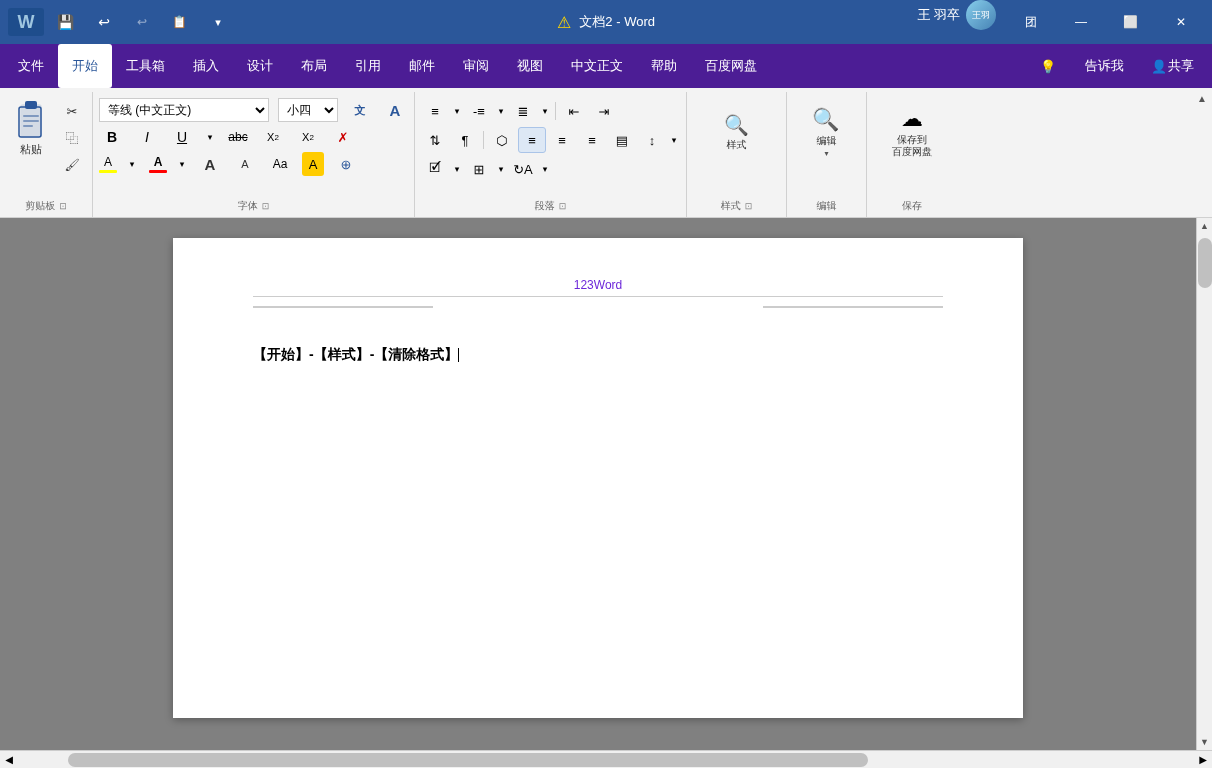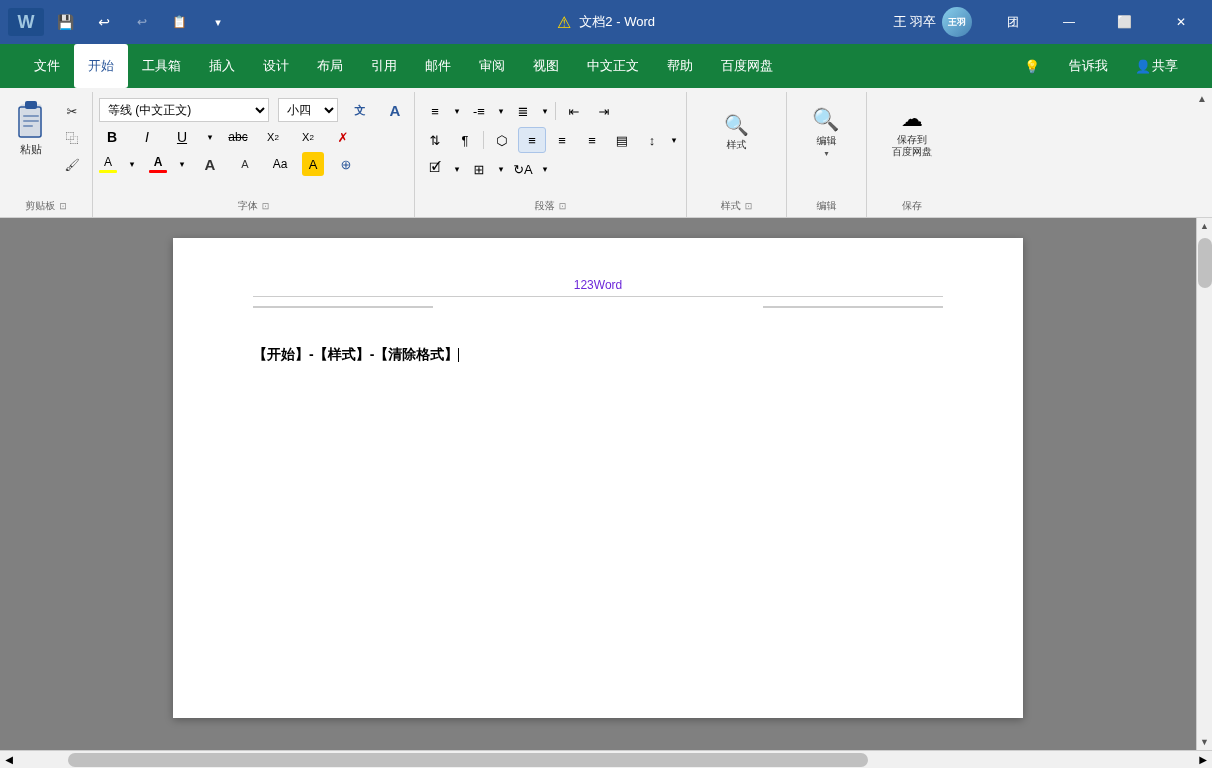--- a/index.html
+++ b/index.html
@@ -25,22 +25,22 @@
       left: 50%;
       transform: translateX(-50%);
       color: white;
       font-size: 13px;
       display: flex;
       align-items: center;
       gap: 8px;
     }
     #title-right {
       display: flex;
-      align-items: center;
-      gap: 10px;
+      align-items: flex-start;
+      gap: 4px;
     }
     .win-btn {
       width: 46px;
       height: 44px;
       display: flex;
       align-items: center;
       justify-content: center;
       cursor: pointer;
       font-size: 12px;
       color: white;
@@ -48,25 +48,25 @@
 
     
     .qa-btn {
       width: 32px; height: 32px;
       display: flex; align-items: center; justify-content: center;
       cursor: pointer; color: white; font-size: 14px; border-radius: 3px;
     }
 
     
     #menu-bar {
-      background: #15803d;
+      background: #4c1d95;
       height: 44px;
       display: flex;
       align-items: flex-start;
-      padding: 0 20px;
+      padding: 0 4px;
     }
     .menu-item {
       color: white;
       padding: 8px 14px;
       cursor: pointer;
       font-size: 13px;
       border-radius: 3px;
       height: 100%;
       display: flex;
       align-items: center;
@@ -302,21 +302,21 @@
     
     .user-area {
       display: flex; align-items: center; gap: 6px;
       padding: 0 8px; cursor: pointer;
     }
     .user-avatar {
       width: 30px; height: 30px;
       border-radius: 50%;
       background: linear-gradient(135deg, #87ceeb, #4682b4);
       display: flex; align-items: center; justify-content: center;
-      font-size: 11px; color: white; font-weight: bold;
+      font-size: 11px; color: white; font-weight: normal;
       overflow: hidden;
     }
     .rib-row {
       display: flex; flex-direction: row; gap: 2px; align-items: center;
     }
     .big-rib-btn {
       display: flex; flex-direction: column;
       align-items: center; justify-content: center;
       width: 48px; cursor: pointer; padding: 4px 2px;
       border-radius: 3px; gap: 2px;

